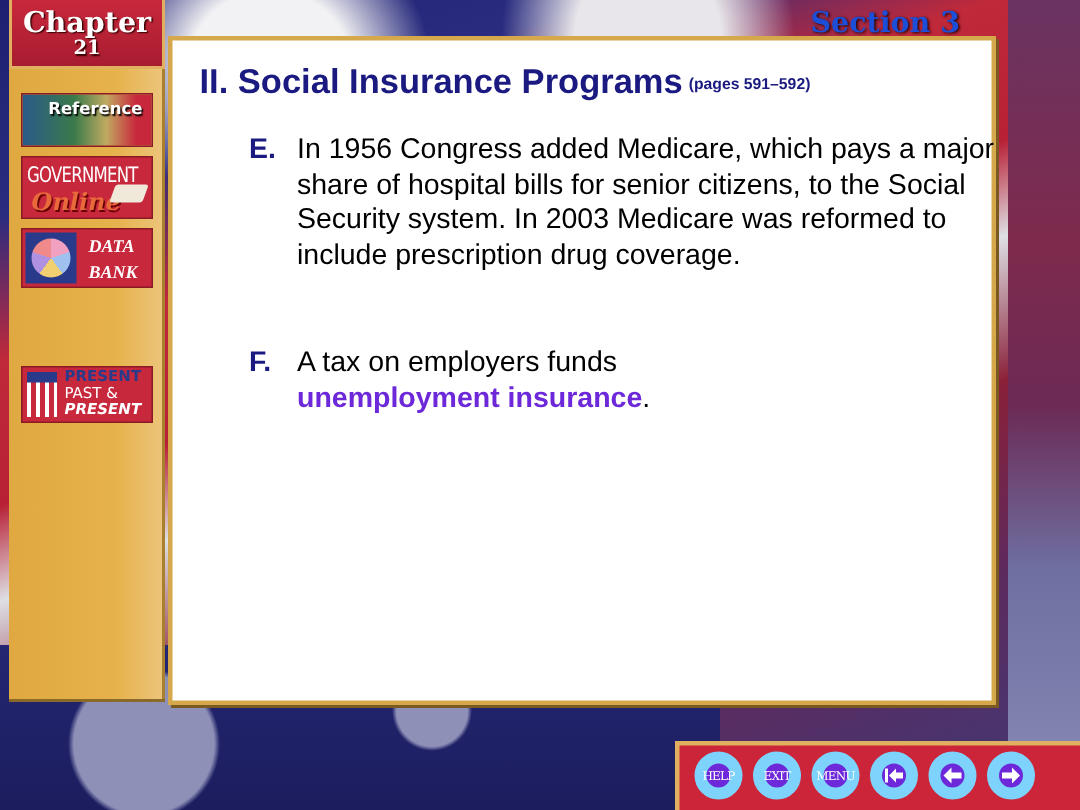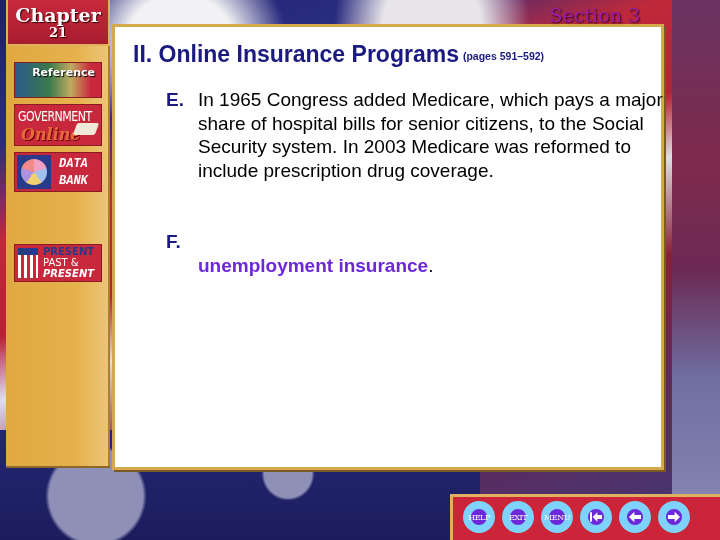--- a/index.html
+++ b/index.html
@@ -33,21 +33,21 @@
       color: #fff; font-family: "DejaVu Serif", serif; font-weight: bold;
       text-shadow: 1px 1px 1px #300;
       line-height: 1;
       z-index: 3;
     }
     .chapter-badge .ch-label { font-size: 19px; }
     .chapter-badge .ch-num { font-size: 13px; margin-top: 1px; }
 
     .section-label {
       position: absolute; right: 80px; top: 4px;
-      color: #a21caf; font-family: "DejaVu Serif", serif; font-weight: normal; font-size: 19px;
+      color: #1d4ed8; font-family: "DejaVu Serif", serif; font-weight: bold; font-size: 19px;
       text-shadow: 1px 1px 2px #200;
       z-index: 3;
       text-align: center;
     }
 
     
     .sidebar {
       position: absolute; left: 6px; top: 46px; width: 104px; height: 420px;
       background: linear-gradient(90deg, #e0a840 0%, #e6b24c 70%, #ecc47a 100%);
       border-right: 2px solid #a88030;
@@ -93,21 +93,21 @@
     .btn-data .pie-box {
       position: absolute; left: 2px; top: 2px; width: 34px; height: 34px; background: #2a3a8a;
       display: flex; align-items: center; justify-content: center;
     }
     .btn-data .pie {
       width: 26px; height: 26px; border-radius: 50%;
       background: conic-gradient(#f0a0c0 0 20%, #a0c0f0 20% 40%, #f0d070 40% 60%, #b090e0 60% 80%, #f08a8a 80% 100%);
     }
     .btn-data .t1, .btn-data .t2 {
       position: absolute; left: 44px; color: #fff; font-weight: bold; font-style: italic; font-size: 12px;
-      font-family: Liberation Mono, monospace;
+      font-family: Liberation Serif, serif;
     }
     .btn-data .t1 { top: 4px; }
     .btn-data .t2 { top: 21px; }
 
     .btn-gallery {
       top: 152px; height: 40px;
       background: linear-gradient(90deg, #5a3020 0%, #8a6a4a 30%, #c09a78 50%, #8a6a4a 75%, #5a3020 100%);
       border-color: #3a1a10;
     }
     .btn-gallery .t1 {
@@ -216,31 +216,31 @@
   <div class="side-btn btn-linking">
     <span class="flag"></span>
     <span class="t1">PRESENT</span>
     <span class="t2">PAST &amp;</span>
     <span class="t3">PRESENT</span>
   </div>
 </div>
 
 <div class="content">
   <div class="title">
-    <span>II.  Online Insurance Programs</span><span class="pages">(pages 591–592)</span>
+    <span>II.  Social Insurance Programs</span><span class="pages">(pages 591–592)</span>
   </div>
 
   <div class="item item-e">
     <span class="letter">E.</span>
-    <span class="body">In 1965 Congress added Medicare, which pays a major share of hospital bills for senior citizens, to the Social Security system. In 2003 Medicare was reformed to include prescription drug coverage.</span>
+    <span class="body">In 1956 Congress added Medicare, which pays a major share of hospital bills for senior citizens, to the Social Security system. In 2003 Medicare was reformed to include prescription drug coverage.</span>
   </div>
 
   <div class="item item-f">
     <span class="letter">F.</span>
-    <span class="body"><br><span class="term">unemployment insurance</span><span>.</span></span>
+    <span class="body"><span>A tax on employers funds </span><br><span class="term">unemployment insurance</span><span>.</span></span>
   </div>
 </div>
 
 <div class="navbar">
   <div class="nav-btn" style="left:10px;">HELP</div>
   <div class="nav-btn" style="left:49px;">EXIT</div>
   <div class="nav-btn" style="left:88px;">MENU</div>
   <div class="nav-btn" style="left:127px;">
     <svg viewBox="0 0 24 24">
       <rect x="3" y="5" width="3" height="14" fill="#fff"></rect>

